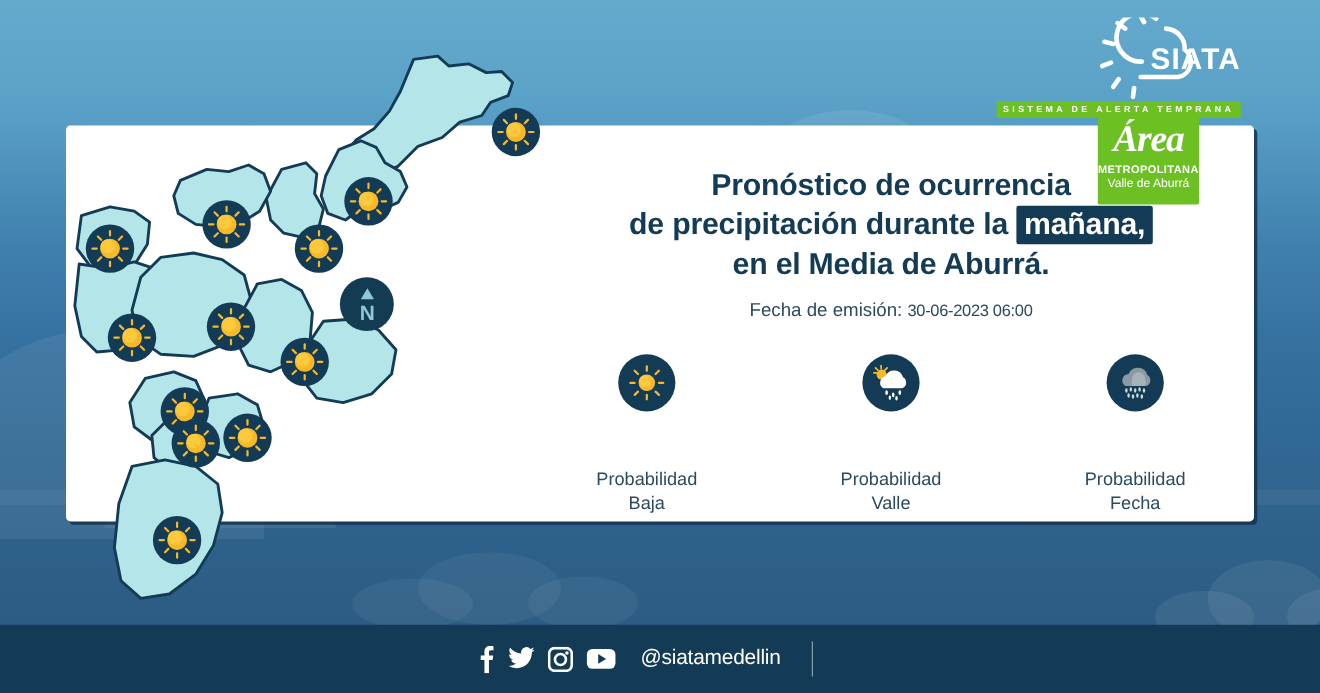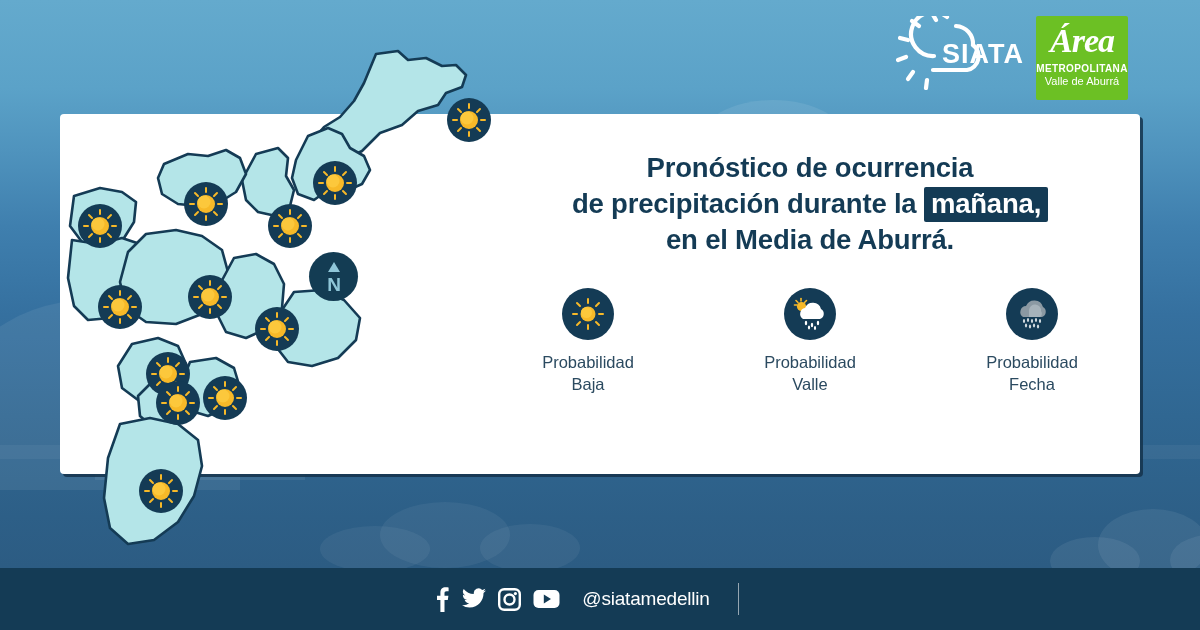--- a/index.html
+++ b/index.html
@@ -47,21 +47,21 @@
   .cloudC i:nth-child(3){left:160px;top:24px;width:100px;height:48px;}
 
   
   .card{
     position:absolute;left:60px;top:114px;width:1080px;height:360px;
     background:#ffffff;border-radius:4px;
     box-shadow:3px 3px 0 rgba(20,50,75,.85);
   }
 
   
-  .logos{position:absolute;right:72px;top:16px;display:flex;align-items:flex-start;gap:12px;}
+  .logos{position:absolute;right:72px;top:16px;display:flex;align-items:flex-start;gap:12px;flex-direction:column;}
   .siata-logo{position:relative;width:130px;height:74px;}
   .siata-logo svg{display:block;}
   .ama-logo{
     width:92px;height:84px;background:#6cc024;border-radius:2px;
     display:flex;flex-direction:column;align-items:center;justify-content:flex-start;
     padding-top:3px;box-sizing:border-box;color:#fff;
   }
   .ama-script{font-family:"Liberation Serif",serif;font-style:italic;font-weight:700;
     font-size:34px;line-height:44px;letter-spacing:-1px;}
   .ama-l1{font-size:10px;font-weight:700;letter-spacing:.4px;line-height:12px;}
@@ -85,21 +85,21 @@
   .compass svg{display:block;}
 
   
   .content{position:absolute;left:500px;top:150px;width:620px;text-align:center;color:#143b55;}
   .title{font-size:27.5px;font-weight:700;line-height:36px;letter-spacing:-.2px;}
   .hl{background:#143b55;color:#fff;padding:1px 7px 3px;border-radius:2px;}
   .emision{margin-top:14px;font-size:17px;color:#2b4a60;}
   .emision .dt{font-size:15px;letter-spacing:-.3px;}
 
   .legend{margin-top:30px;display:flex;justify-content:center;gap:82px;}
-  .leg{width:140px;display:flex;flex-direction:column;align-items:center;}
+  .leg{width:140px;display:flex;flex-direction:column;align-items:center;gap:40px;}
   .leg .ico{width:52px;height:52px;border-radius:50%;background:#143b55;
     display:flex;align-items:center;justify-content:center;}
   .leg .lab{margin-top:11px;font-size:16.5px;line-height:22px;color:#2b4a60;}
 
   
   .footer{
     position:absolute;left:0;bottom:0;width:1200px;height:62px;background:#143b55;
     display:flex;align-items:center;justify-content:center;gap:0;color:#fff;
   }
   .social{display:flex;align-items:center;gap:12px;margin-right:22px;}
@@ -150,20 +150,21 @@
         </g>
         <text x="48" y="47" fill="#ffffff" font-family="'Liberation Sans',sans-serif" font-size="27" font-weight="700" letter-spacing="1">SIATA</text>
       </svg>
     </div>
     <div class="ama-logo">
       <div class="ama-script">Área</div>
       <div class="ama-l1">METROPOLITANA</div>
       <div class="ama-l2">Valle de Aburrá</div>
     </div>
   </div>
+  <div class="sat-band">SISTEMA DE ALERTA TEMPRANA</div>
 
   <div class="map">
     <svg width="420" height="520" viewBox="0 0 420 520">
       <g fill="#b4e5e8" stroke="#143b55" stroke-width="2.6" stroke-linejoin="round">
 
         <path d="M318 10 l22 -3 l10 9 l18 -2 l16 8 l14 -1 l10 10 l-4 12 l-16 6 l-8 12
                  l-20 6 l-16 14 l-22 8 l-18 18 l-20 10 l-22 -4 l-8 -16 l12 -14 l16 -10
                  l14 -16 l10 -18 l12 -29 Z"></path>
 
         <path d="M250 92 l20 -8 l14 6 l8 14 l14 8 l6 14 l-8 14 l-18 8 l-16 -2 l-14 10
@@ -419,20 +420,24 @@
   <div class="content">
     <div class="title">
       <div>Pronóstico de ocurrencia</div>
       <div>
         <span>de precipitación durante la</span>
         <span class="hl">mañana,</span>
       </div>
       <div>en el Media de Aburrá.</div>
     </div>
 
+    <div class="emision">
+      <span>Fecha de emisión:</span>
+      <span class="dt">30-06-2023 06:00</span>
+    </div>
 
     <div class="legend">
 
       <div class="leg">
         <div class="ico">
           <svg width="34" height="34" viewBox="0 0 34 34">
             <g stroke="#f7b928" stroke-width="2" stroke-linecap="round">
               <line x1="17" y1="2" x2="17" y2="6"></line>
                 <line x1="17" y1="28" x2="17" y2="32"></line>
               <line x1="2" y1="17" x2="6" y2="17"></line>

